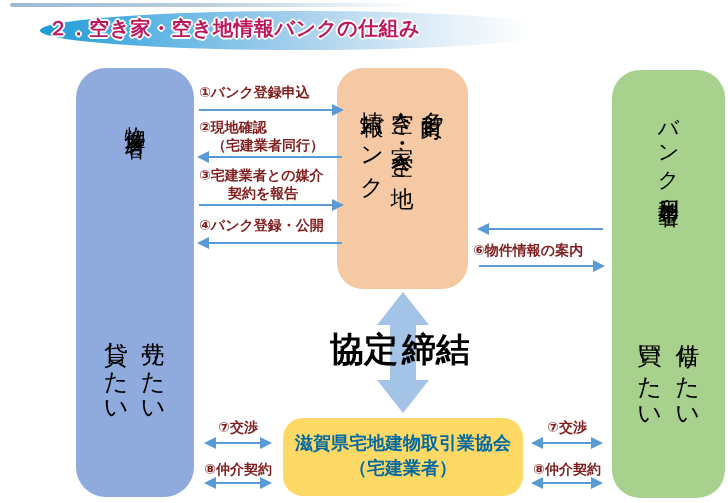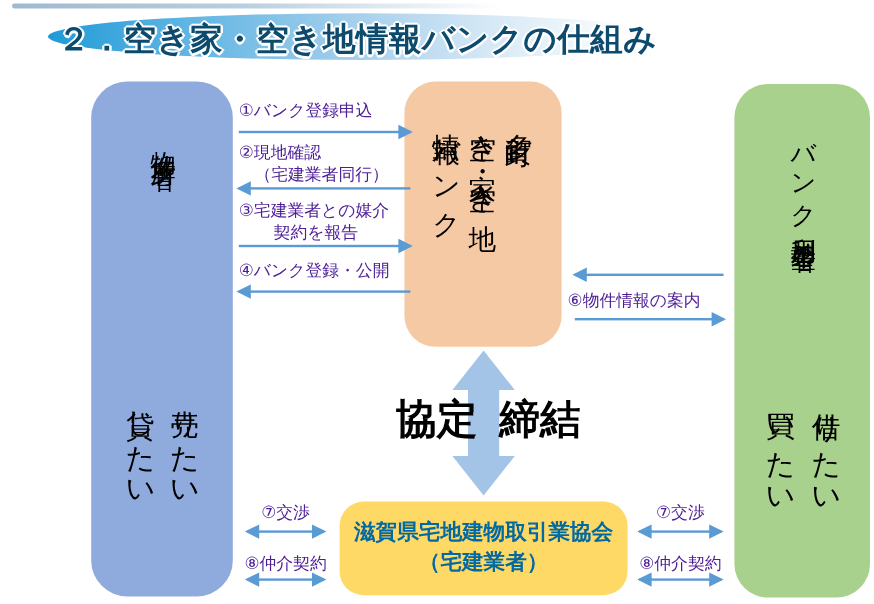--- a/index.html
+++ b/index.html
@@ -6,21 +6,21 @@
   body{font-family:"Liberation Sans","DejaVu Sans",sans-serif;background:#fff;}
   #stage{position:relative;width:728px;height:503px;background:#ffffff;overflow:hidden;margin:0 auto;}
 
   
   .top-line{position:absolute;left:10px;top:3px;width:430px;height:4px;border-radius:3px;
     background:linear-gradient(to right,#9fb9cf 0%,#b9cfdf 45%,rgba(255,255,255,0) 95%);}
 
   
   .title-pill{position:absolute;left:40px;top:11px;width:522px;height:39px;border-radius:50%;
     background:linear-gradient(to right,#1f9ad6 0%,#5fb5e3 22%,#a8d0ec 50%,#d9eaf6 72%,rgba(255,255,255,0) 94%);}
-  .title-text{position:absolute;left:48px;top:15px;font-size:27px;font-weight:bold;color:#0c4a6e;
+  .title-text{position:absolute;left:48px;top:15px;font-size:20px;font-weight:bold;color:#be185d;
     letter-spacing:0.5px;white-space:nowrap;
     text-shadow:-2px 0 0 #fff,2px 0 0 #fff,0 -2px 0 #fff,0 2px 0 #fff,-1px -1px 0 #fff,1px -1px 0 #fff,-1px 1px 0 #fff,1px 1px 0 #fff;font-family:Liberation Serif, serif;}
 
   
   .box{position:absolute;}
   .box-owner{left:76px;top:68px;width:118px;height:429px;border-radius:30px;background:#8FAADC;}
   .box-bank{left:337px;top:68px;width:131px;height:221px;border-radius:26px;background:#F5C9A4;}
   .box-seeker{left:612px;top:70px;width:113px;height:428px;border-radius:28px;background:#A9D18E;}
   .box-assoc{left:283px;top:418px;width:240px;height:78px;border-radius:20px;background:#FFD966;
     text-align:center;padding-top:13px;box-sizing:border-box;}
@@ -28,21 +28,21 @@
 
   .vtext{position:absolute;left:50%;transform:translateX(-50%);
     writing-mode:vertical-rl;text-orientation:upright;white-space:pre-line;color:#000;}
   .owner-title{top:42px;font-size:21px;letter-spacing:3px;}
   .owner-wish{top:255px;font-size:24px;letter-spacing:2px;line-height:37px;}
   .bank-title{top:25px;font-size:23px;letter-spacing:4px;line-height:30px;}
   .seeker-title{top:34px;font-size:21px;letter-spacing:2px;}
   .seeker-wish{top:256px;font-size:24px;letter-spacing:3px;line-height:38px;}
 
   
-  .flabel{position:absolute;font-size:14px;font-weight:normal;color:#4c1d95;white-space:nowrap;}
+  .flabel{position:absolute;font-size:14px;font-weight:bold;color:#7f1d1d;white-space:nowrap;}
 
   
   .hline{position:absolute;height:2px;background:#5B9BD5;}
   .ah{position:absolute;width:0;height:0;top:-5px;}
   .ah-r{right:-2px;border-left:12px solid #5B9BD5;border-top:6px solid transparent;border-bottom:6px solid transparent;}
   .ah-l{left:-2px;border-right:12px solid #5B9BD5;border-top:6px solid transparent;border-bottom:6px solid transparent;}
 
   
   .bigarrow{position:absolute;left:377px;top:292px;width:52px;height:121px;}
   .ba-up{position:absolute;left:0;top:0;width:0;height:0;
@@ -115,21 +115,21 @@
   <div class="hline" style="left:479px;top:265px;width:124px;">
       <span class="ah ah-r"></span>
     </div>
 
   <div class="bigarrow">
     <div class="ba-up"></div>
     <div class="ba-shaft"></div>
     <div class="ba-down"></div>
   </div>
   <div class="agree" style="left:330px;top:327px;">協定</div>
-  <div class="agree" style="left:416px;top:327px;font-family:Liberation Serif, serif;">締結</div>
+  <div class="agree" style="left:402px;top:327px;font-family:Liberation Serif, serif;">締結</div>
 
   <div class="flabel" style="left:205px;top:419px;width:66px;text-align:center;">⑦交渉</div>
   <div class="hline" style="left:206px;top:442px;width:64px;">
       <span class="ah ah-l"></span>
       <span class="ah ah-r"></span>
     </div>
 
   <div class="flabel" style="left:196px;top:461px;width:84px;text-align:center;">⑧仲介契約</div>
   <div class="hline" style="left:206px;top:482px;width:64px;">
       <span class="ah ah-l"></span>

